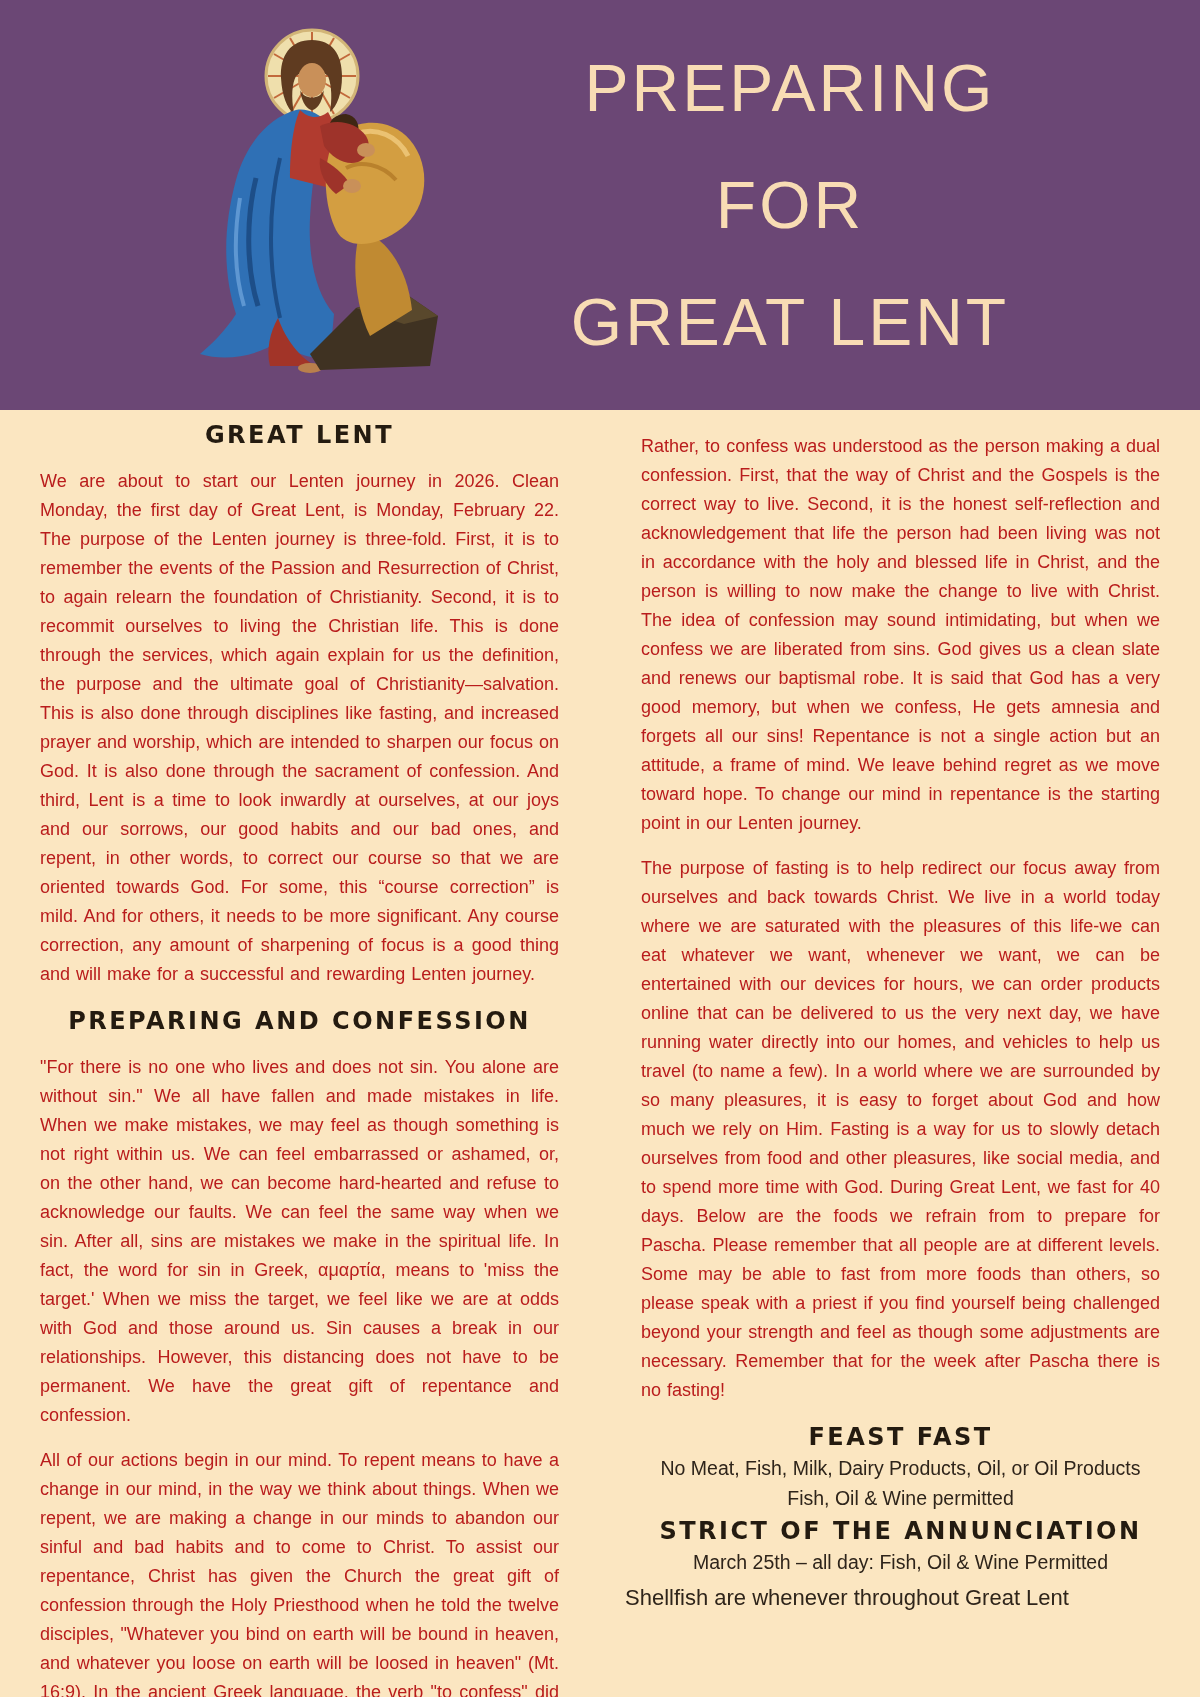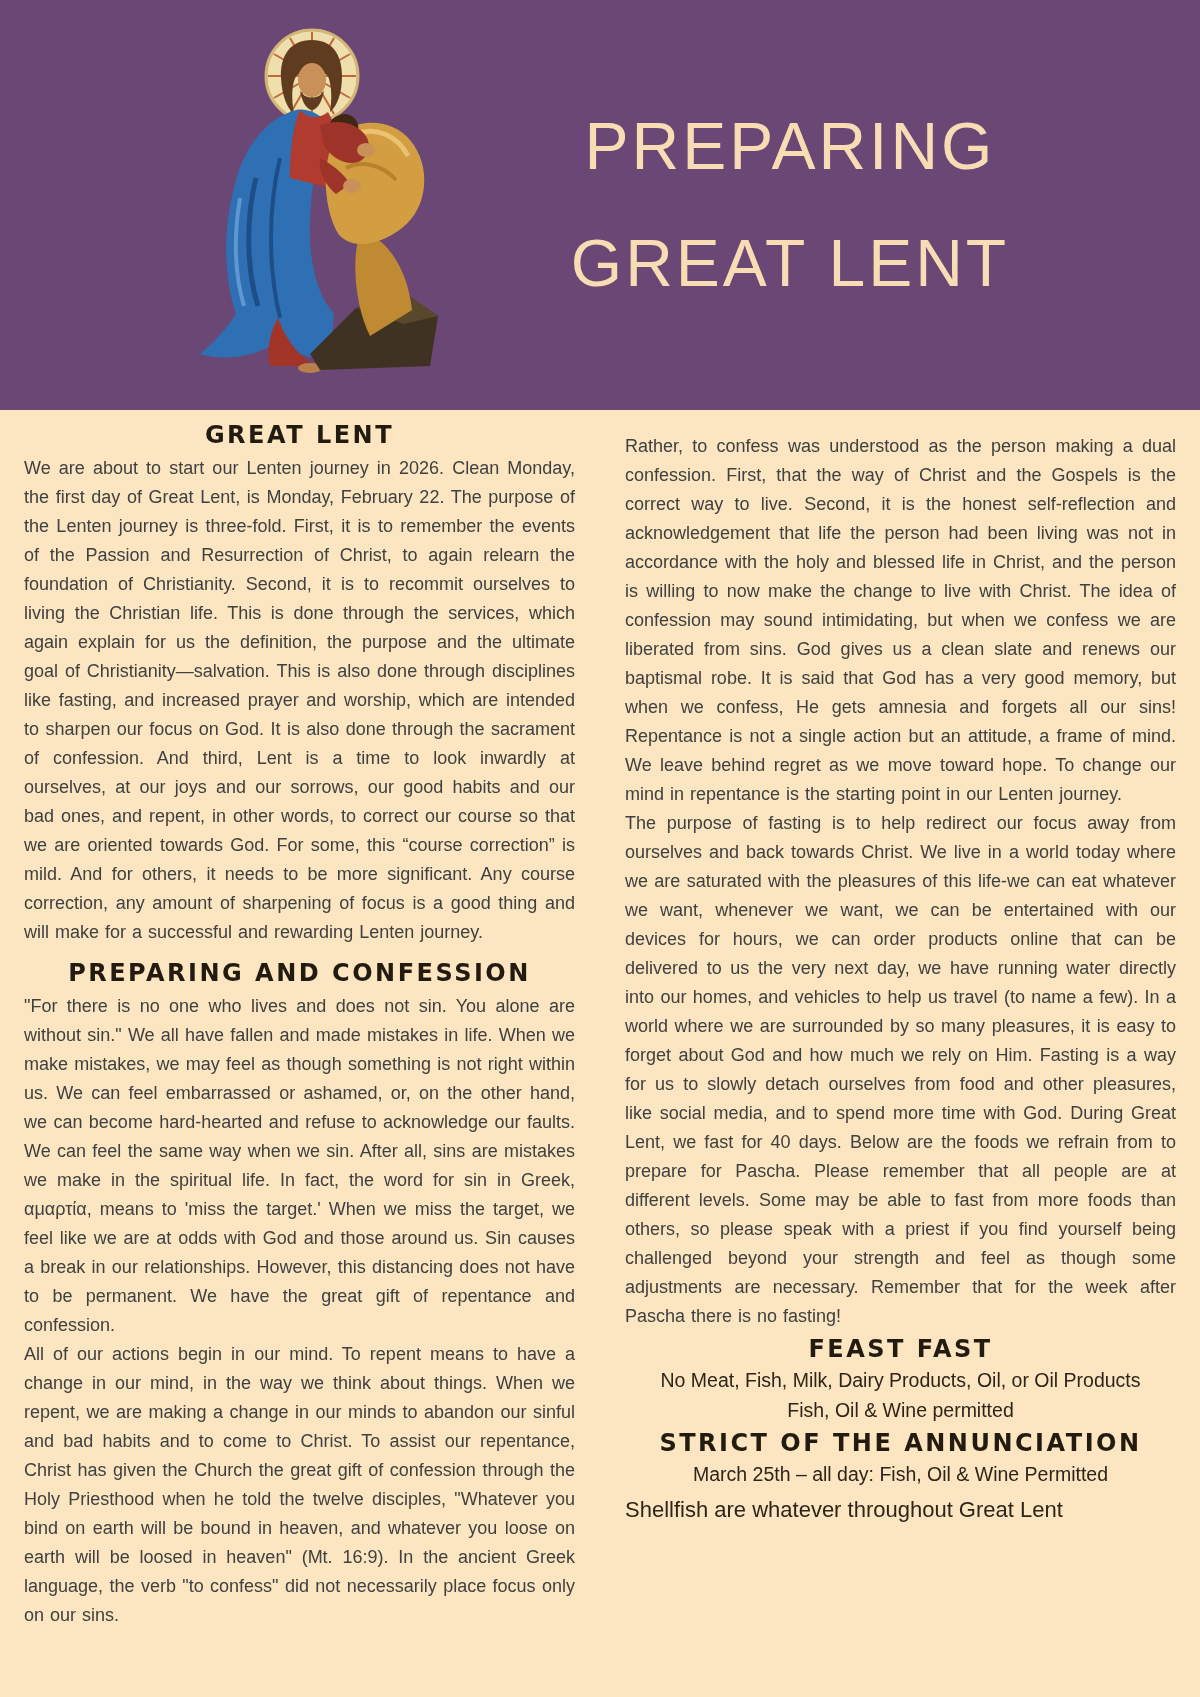--- a/index.html
+++ b/index.html
@@ -36,23 +36,23 @@
     font-family:"DejaVu Sans", sans-serif;
     font-weight:bold;font-size:24px;line-height:32px;
     letter-spacing:2.5px;text-align:center;
     color:#241B10;margin:10px 0 3px;
   }
   .h.first{margin-top:9px;}
   .h.fasting{margin-top:20px;margin-bottom:4px;}
   .h.tight{margin:2px 0 0;}
 
   .b{
-    font-size:18px;line-height:29px;margin:0;
+    font-size:18px;line-height:29px;margin:16px;
     text-align:justify;text-justify:inter-word;
-    color:#404040;word-spacing:1px;
+    color:#b91c1c;word-spacing:1px;
   }
   .b.intro{margin-top:22px;}
 
   .sub{
     font-size:19.5px;line-height:30px;margin:0;
     text-align:center;color:#2E241A;
   }
   .note{
     font-size:22px;line-height:30px;margin:6px 0 0;
     text-align:left;color:#2E241A;
@@ -111,20 +111,21 @@
         <path d="M168,114 C168,102 176,96 186,96 C196,98 200,106 198,116 C190,108 176,108 168,114 Z" fill="#3F2713"></path>
 
         <path d="M160,108 C176,100 196,104 206,118 C212,128 208,140 198,144 C186,148 172,140 164,128 Z" fill="#9E332A"></path>
         <ellipse cx="206" cy="132" rx="9" ry="7" fill="#C99059"></ellipse>
         <path d="M160,140 C172,146 184,156 190,166 L176,176 C166,168 158,154 160,140 Z" fill="#9E332A"></path>
         <ellipse cx="192" cy="168" rx="9" ry="7" fill="#C99059"></ellipse>
       </svg>
     </div>
     <div class="title">
       <div>PREPARING</div>
+      <div>FOR</div>
       <div>GREAT LENT</div>
     </div>
   </header>
 
   <main class="columns">
 
     <section class="col">
       <h2 class="h first">GREAT LENT</h2>
       <p class="b">We are about to start our Lenten journey in 2026. Clean Monday, the first day of Great Lent, is Monday, February 22. The purpose of the Lenten journey is three-fold. First, it is to remember the events of the Passion and Resurrection of Christ, to again relearn the foundation of Christianity. Second, it is to recommit ourselves to living the Christian life. This is done through the services, which again explain for us the definition, the purpose and the ultimate goal of Christianity—salvation. This is also done through disciplines like fasting, and increased prayer and worship, which are intended to sharpen our focus on God. It is also done through the sacrament of confession. And third, Lent is a time to look inwardly at ourselves, at our joys and our sorrows, our good habits and our bad ones, and repent, in other words, to correct our course so that we are oriented towards God. For some, this “course correction” is mild. And for others, it needs to be more significant. Any course correction, any amount of sharpening of focus is a good thing and will make for a successful and rewarding Lenten journey.</p>
       <h2 class="h">PREPARING AND CONFESSION</h2>
@@ -133,17 +134,17 @@
     </section>
 
     <section class="col">
       <p class="b intro">Rather, to confess was understood as the person making a dual confession. First, that the way of Christ and the Gospels is the correct way to live. Second, it is the honest self-reflection and acknowledgement that life the person had been living was not in accordance with the holy and blessed life in Christ, and the person is willing to now make the change to live with Christ. The idea of confession may sound intimidating, but when we confess we are liberated from sins. God gives us a clean slate and renews our baptismal robe. It is said that God has a very good memory, but when we confess, He gets amnesia and forgets all our sins! Repentance is not a single action but an attitude, a frame of mind. We leave behind regret as we move toward hope. To change our mind in repentance is the starting point in our Lenten journey.</p>
       <p class="b">The purpose of fasting is to help redirect our focus away from ourselves and back towards Christ. We live in a world today where we are saturated with the pleasures of this life-we can eat whatever we want, whenever we want, we can be entertained with our devices for hours, we can order products online that can be delivered to us the very next day, we have running water directly into our homes, and vehicles to help us travel (to name a few). In a world where we are surrounded by so many pleasures, it is easy to forget about God and how much we rely on Him. Fasting is a way for us to slowly detach ourselves from food and other pleasures, like social media, and to spend more time with God. During Great Lent, we fast for 40 days. Below are the foods we refrain from to prepare for Pascha. Please remember that all people are at different levels. Some may be able to fast from more foods than others, so please speak with a priest if you find yourself being challenged beyond your strength and feel as though some adjustments are necessary. Remember that for the week after Pascha there is no fasting!</p>
       <h2 class="h tight">FEAST FAST</h2>
       <p class="sub">No Meat, Fish, Milk, Dairy Products, Oil, or Oil Products</p>
       <p class="sub">Fish, Oil &amp; Wine permitted</p>
       <h2 class="h tight">STRICT OF THE ANNUNCIATION</h2>
       <p class="sub">March 25th – all day: Fish, Oil &amp; Wine Permitted</p>
-      <p class="note">Shellfish are whatever throughout Great Lent</p>
+      <p class="note">Shellfish are whenever throughout Great Lent</p>
     </section>
 
   </main>
 </div>
 
 </body></html>

